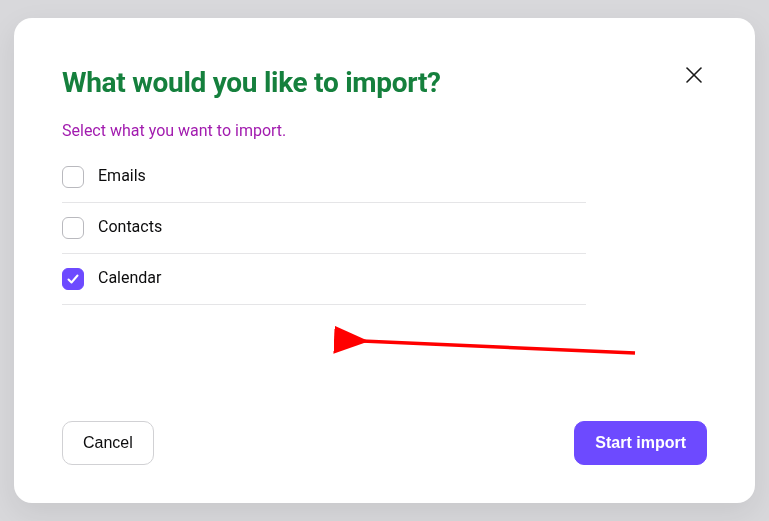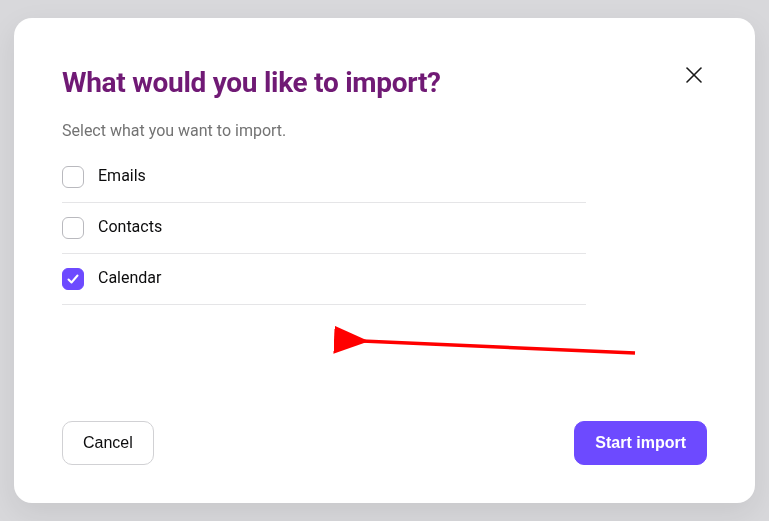--- a/index.html
+++ b/index.html
@@ -36,35 +36,35 @@
       flex-direction: column;
     }
     .modal-header {
       display: flex;
       align-items: flex-start;
       justify-content: space-between;
     }
     .modal-title {
       font-size: 28px;
       font-weight: 700;
-      color: #701a75;
+      color: #15803d;
       letter-spacing: -0.01em;
     }
     .close-btn {
       background: none;
       border: none;
       cursor: pointer;
       padding: 4px;
       line-height: 0;
       color: #1a1a1a;
       margin-top: -4px;
     }
     .modal-sub {
       font-size: 16px;
-      color: #737373;
+      color: #a21caf;
       margin-top: 22px;
     }
     .options {
       margin-top: 26px;
       width: 524px;
     }
     .option-row {
       display: flex;
       align-items: flex-start;
       gap: 14px;

